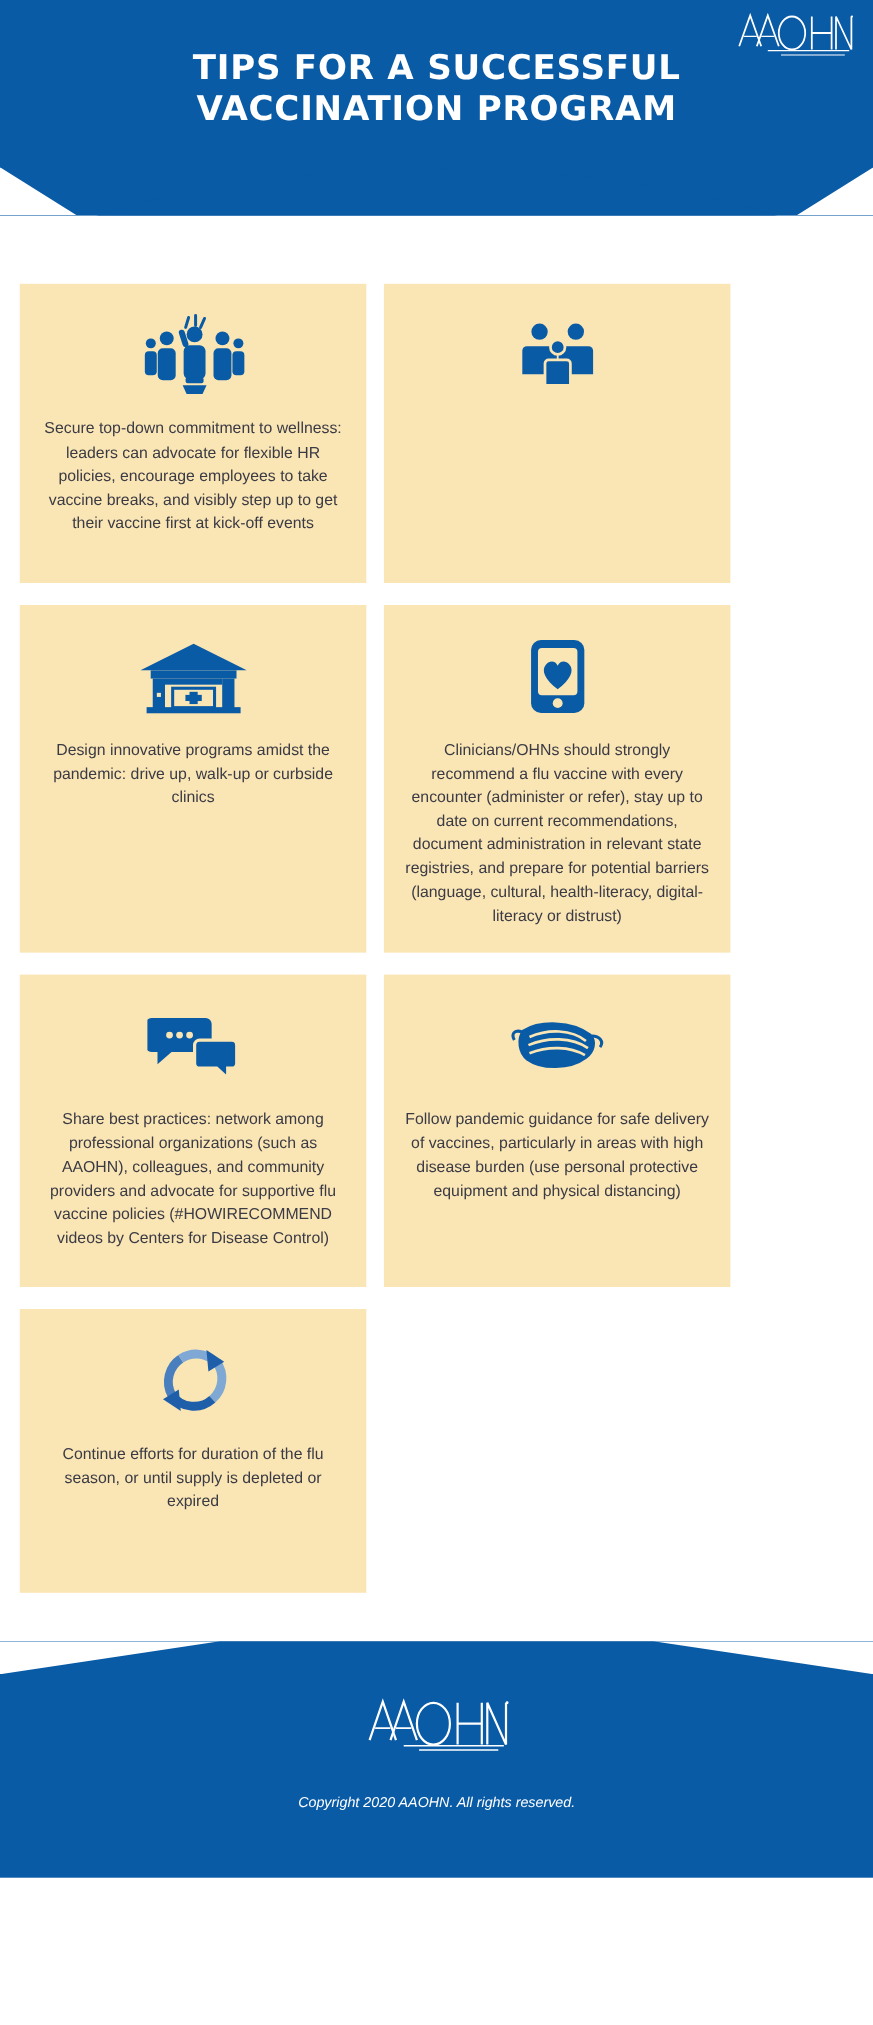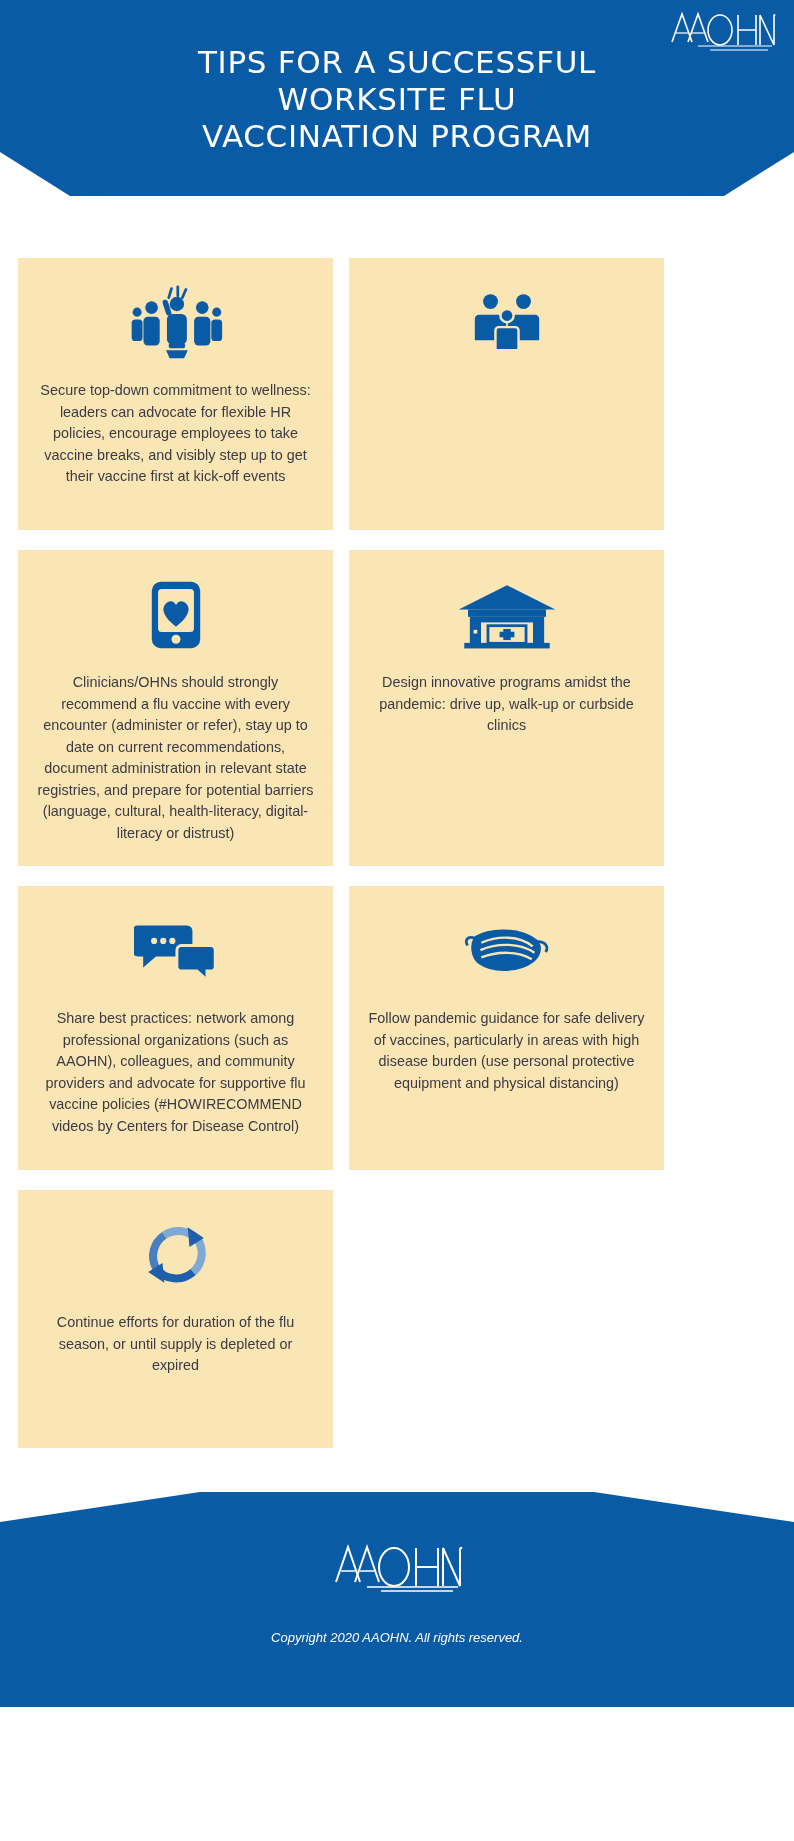--- a/index.html
+++ b/index.html
@@ -47,21 +47,21 @@
     width:108px;
     height:46px;
     z-index:5;
   }
   .page-title{
     position:relative;
     z-index:4;
     padding-top:44px;
     text-align:center;
     color:#ffffff;
-    font-weight:normal;
+    font-weight:bold;
     font-size:31px;
     line-height:37px;
     letter-spacing:0.7px;
     text-transform:uppercase;
     font-family:"DejaVu Sans", sans-serif;
   }
   .page-title span{ display:block; }
 
   
   .grid{
@@ -156,21 +156,20 @@
 
         <path d="M30 38 L104 38" stroke-width="1.1"></path>
         <path d="M42 42 L100 42" stroke-width="1.1"></path>
       </g>
       <circle cx="106.5" cy="7" r="1" fill="#ffffff"></circle>
     </svg>
   </div>
 
   <div class="page-title">
     <span>TIPS FOR A SUCCESSFUL</span>
-    <span>WORKSITE FLU</span>
     <span>VACCINATION PROGRAM</span>
   </div>
 </div>
 
 <div class="grid">
 
   <div class="card r1c1" style="min-height:272px">
     <div class="card-icon">
       <svg viewBox="0 0 110 84" width="100" height="76">
         <g fill="#0a5ba6">
@@ -208,54 +207,54 @@
           <path d="M6 30 h28 a5 5 0 0 1 5 5 v26 h-38 v-26 a5 5 0 0 1 5 -5 z"></path>
           <circle cx="60" cy="14" r="9"></circle>
           <path d="M46 30 h28 a5 5 0 0 1 5 5 v26 h-38 v-26 a5 5 0 0 1 5 -5 z"></path>
           <circle cx="40" cy="31" r="8" fill="#0a5ba6" stroke="#fae5b4" stroke-width="3"></circle>
           <path d="M30 45 h20 a4 4 0 0 1 4 4 v24 h-28 v-24 a4 4 0 0 1 4 -4 z" stroke="#fae5b4" stroke-width="3"></path>
         </g>
       </svg>
     </div>
   </div>
 
-  <div class="card r2c2" style="min-height:286px">
-    <div class="card-icon">
-      <svg viewBox="0 0 58 78" width="52" height="72">
-        <g>
-          <rect x="2" y="2" width="54" height="74" rx="10" fill="#0a5ba6"></rect>
-          <rect x="9" y="10" width="40" height="48" rx="4" fill="#fae5b4"></rect>
-          <path d="M29 52 C16 42 12 33 17 27 C21 22 27 23 29 28 C31 23 37 22 41 27 C46 33 42 42 29 52 Z" fill="#0a5ba6"></path>
-          <circle cx="29" cy="66" r="5" fill="#fae5b4"></circle>
-        </g>
-      </svg>
-    </div>
-    <div class="card-text">Clinicians/OHNs should strongly recommend a flu vaccine with every encounter (administer or refer), stay up to date on current recommendations, document administration in relevant state registries, and prepare for potential barriers (language, cultural, health-literacy, digital-literacy or distrust)</div>
-  </div>
-
   <div class="card r2c1" style="min-height:286px">
     <div class="card-icon">
       <svg viewBox="0 0 112 72" width="104" height="68">
         <g fill="#0a5ba6">
           <path d="M56 4 L108 30 L4 30 Z"></path>
           <rect x="14" y="30" width="84" height="8"></rect>
           <rect x="16" y="38" width="12" height="30"></rect>
           <rect x="84" y="38" width="12" height="30"></rect>
           <rect x="28" y="38" width="56" height="6"></rect>
 
           <rect x="34" y="46" width="44" height="22" fill="#0a5ba6"></rect>
           <rect x="37" y="49" width="38" height="16" fill="#fae5b4"></rect>
           <rect x="52" y="51" width="8" height="12" fill="#0a5ba6"></rect>
           <rect x="48" y="54" width="16" height="6" fill="#0a5ba6"></rect>
           <rect x="20" y="52" width="4" height="4" fill="#fae5b4"></rect>
           <rect x="10" y="66" width="92" height="6"></rect>
         </g>
       </svg>
     </div>
     <div class="card-text">Design innovative programs amidst the pandemic: drive up, walk-up or curbside clinics</div>
+  </div>
+
+  <div class="card r2c2" style="min-height:286px">
+    <div class="card-icon">
+      <svg viewBox="0 0 58 78" width="52" height="72">
+        <g>
+          <rect x="2" y="2" width="54" height="74" rx="10" fill="#0a5ba6"></rect>
+          <rect x="9" y="10" width="40" height="48" rx="4" fill="#fae5b4"></rect>
+          <path d="M29 52 C16 42 12 33 17 27 C21 22 27 23 29 28 C31 23 37 22 41 27 C46 33 42 42 29 52 Z" fill="#0a5ba6"></path>
+          <circle cx="29" cy="66" r="5" fill="#fae5b4"></circle>
+        </g>
+      </svg>
+    </div>
+    <div class="card-text">Clinicians/OHNs should strongly recommend a flu vaccine with every encounter (administer or refer), stay up to date on current recommendations, document administration in relevant state registries, and prepare for potential barriers (language, cultural, health-literacy, digital-literacy or distrust)</div>
   </div>
 
   <div class="card r3c1" style="min-height:284px">
     <div class="card-icon">
       <svg viewBox="0 0 92 68" width="84" height="62">
         <g>
           <path d="M4 6 h54 a6 6 0 0 1 6 6 v22 a6 6 0 0 1 -6 6 h-34 l-14 12 v-12 h-6 a6 6 0 0 1 -6 -6 v-22 a6 6 0 0 1 6 -6 z" fill="#0a5ba6"></path>
           <circle cx="22" cy="23" r="3.4" fill="#fae5b4"></circle>
           <circle cx="32" cy="23" r="3.4" fill="#fae5b4"></circle>
           <circle cx="42" cy="23" r="3.4" fill="#fae5b4"></circle>

